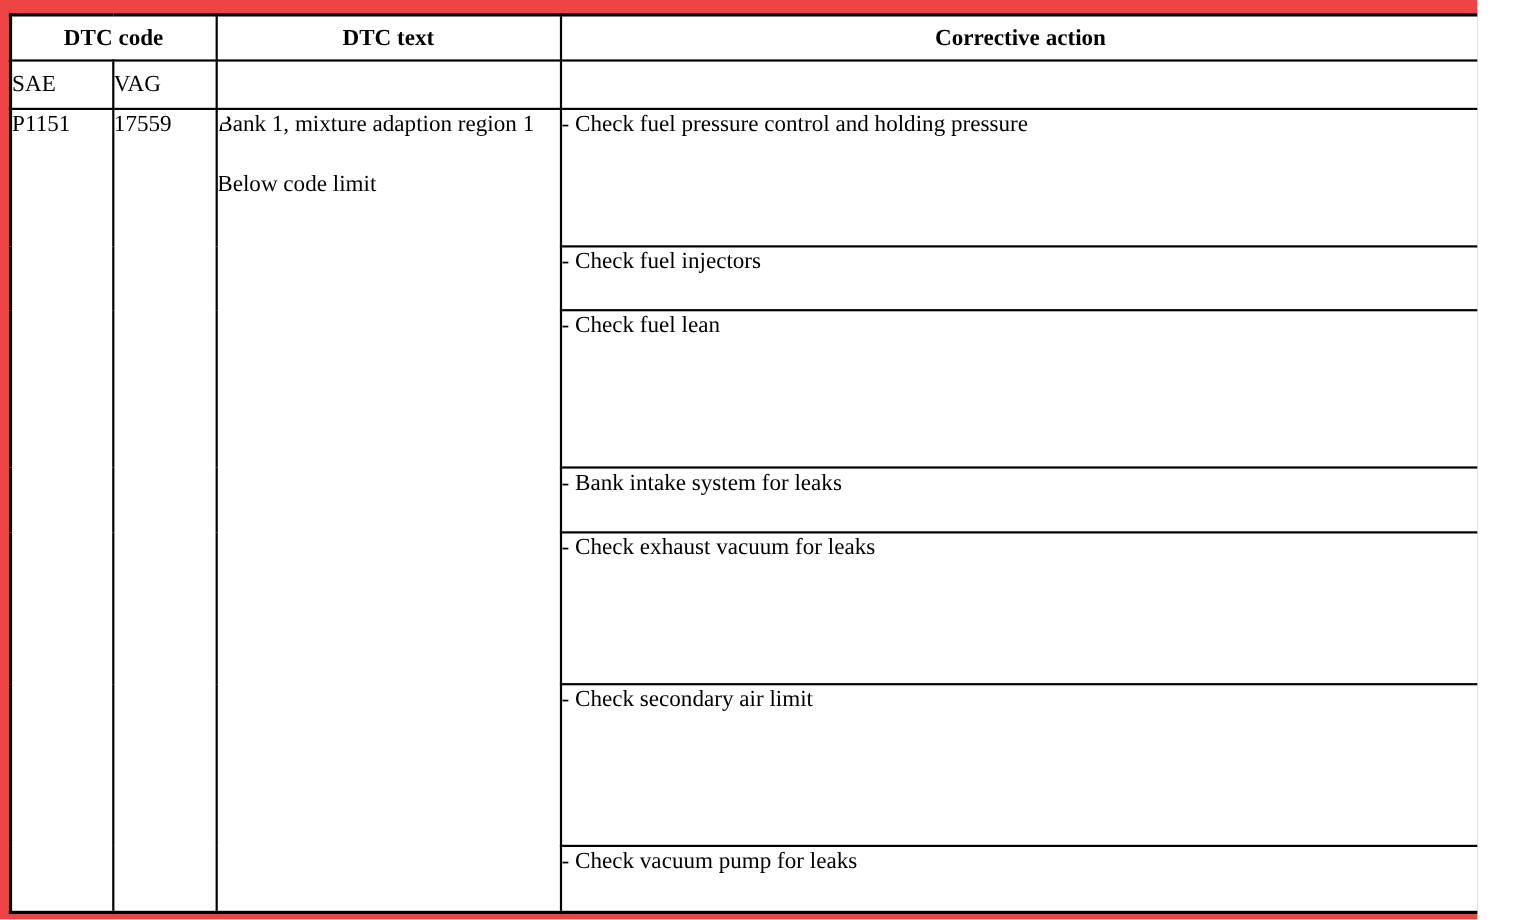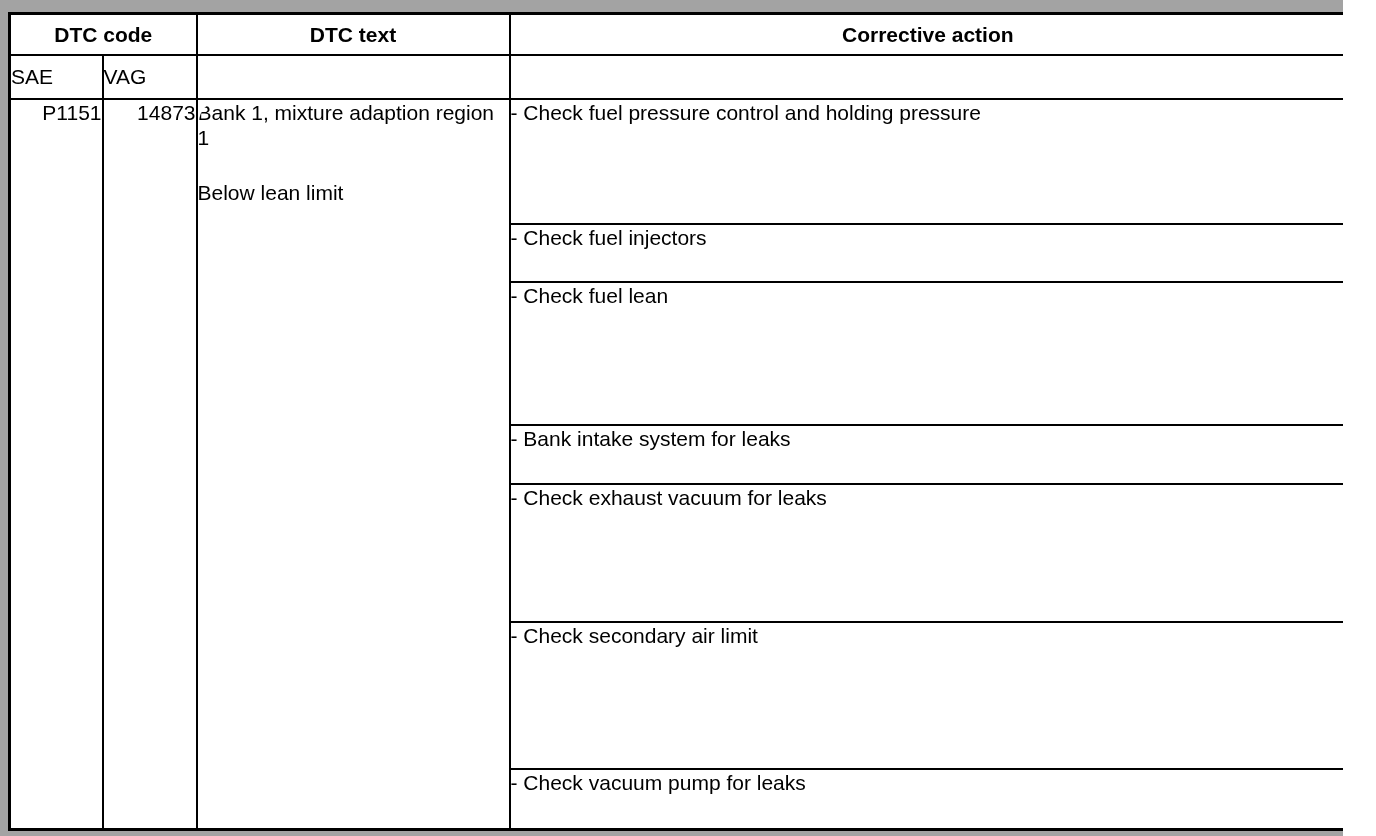--- a/index.html
+++ b/index.html
@@ -8,22 +8,23 @@
     background: #ffffff;
     width: 1376px;
     height: 836px;
     font-family: "Liberation Sans", sans-serif;
     color: #000000;
   }
   .page {
     position: relative;
     width: 1343px;
     height: 836px;
-    background: #a3a3a3;
+    background: #ef4444;
     overflow: hidden;
+    font-family: Liberation Serif, serif;
   }
   table.dtc {
     position: absolute;
     left: 8px;
     top: 12px;
     width: 1337px;
     height: 816px;
     border-collapse: collapse;
     table-layout: fixed;
     background: #ffffff;
@@ -41,21 +42,21 @@
   td.th {
     font-weight: bold;
     font-size: 22px;
     text-align: center;
     vertical-align: middle;
   }
   td.center-mid {
     vertical-align: middle;
   }
   td.code {
-    text-align: right;
+    text-align: left;
     vertical-align: top;
     padding-top: 6px;
   }
   td.dtc-text {
     vertical-align: top;
     padding: 6px 8px 0 8px;
     border-radius: 23px;
   }
   td.dtc-text .line2 {
     margin-top: 30px;
@@ -94,24 +95,24 @@
         <td class="th">Corrective action</td>
       </tr>
       <tr class="r-sub">
         <td class="center-mid">SAE</td>
         <td class="center-mid">VAG</td>
         <td></td>
         <td></td>
       </tr>
       <tr class="a1">
         <td rowspan="7" class="code">P1151</td>
-        <td rowspan="7" class="code">14873</td>
+        <td rowspan="7" class="code">17559</td>
         <td rowspan="7" class="dtc-text">
           <div class="line1">Bank 1, mixture adaption region 1</div>
-          <div class="line2">Below lean limit</div>
+          <div class="line2">Below code limit</div>
         </td>
         <td class="action">- Check fuel pressure control and holding pressure</td>
       </tr>
       <tr class="a2">
         <td class="action">- Check fuel injectors</td>
       </tr>
       <tr class="a3">
         <td class="action">- Check fuel lean</td>
       </tr>
       <tr class="a4">

